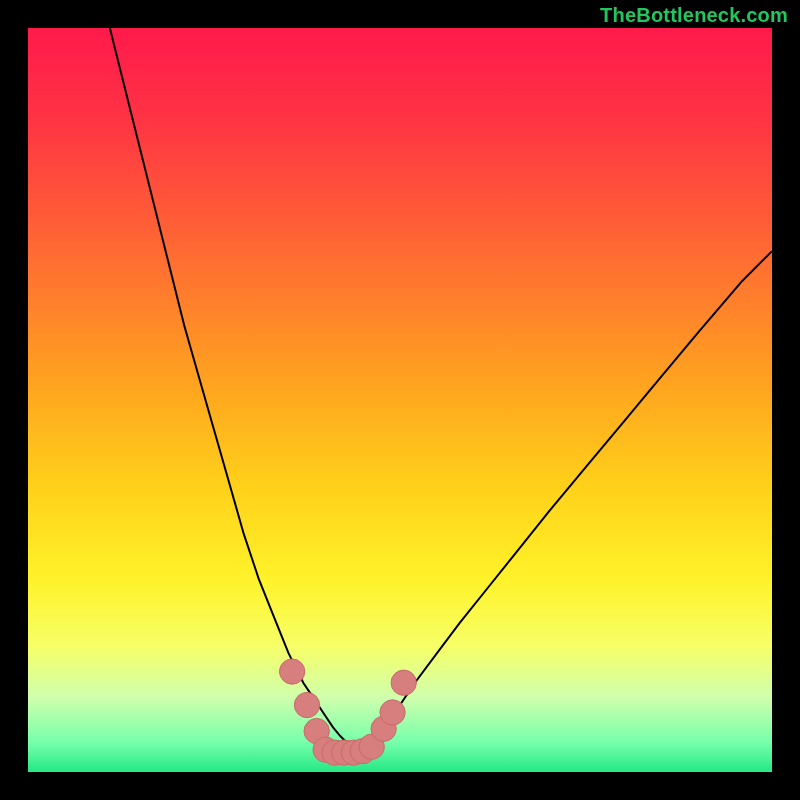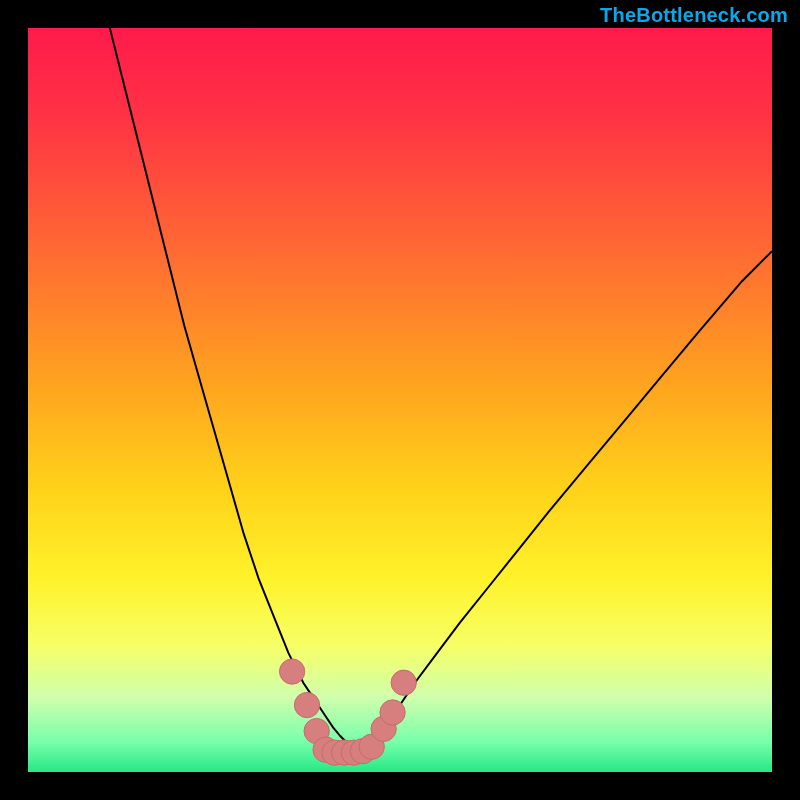--- a/index.html
+++ b/index.html
@@ -25,21 +25,21 @@
     top: 28px;
     left: 28px;
     width: 744px;
     height: 744px;
     overflow: hidden;
   }
   .watermark {
     position: absolute;
     right: 12px;
     top: 4px;
-    color: #0ea5e9;
+    color: #22c55e;
     font-size: 20px;
     font-weight: 600;
     letter-spacing: 0.2px;
     user-select: none;
   }
   svg { display: block; }
 </style>
 </head>
 <body>
 

